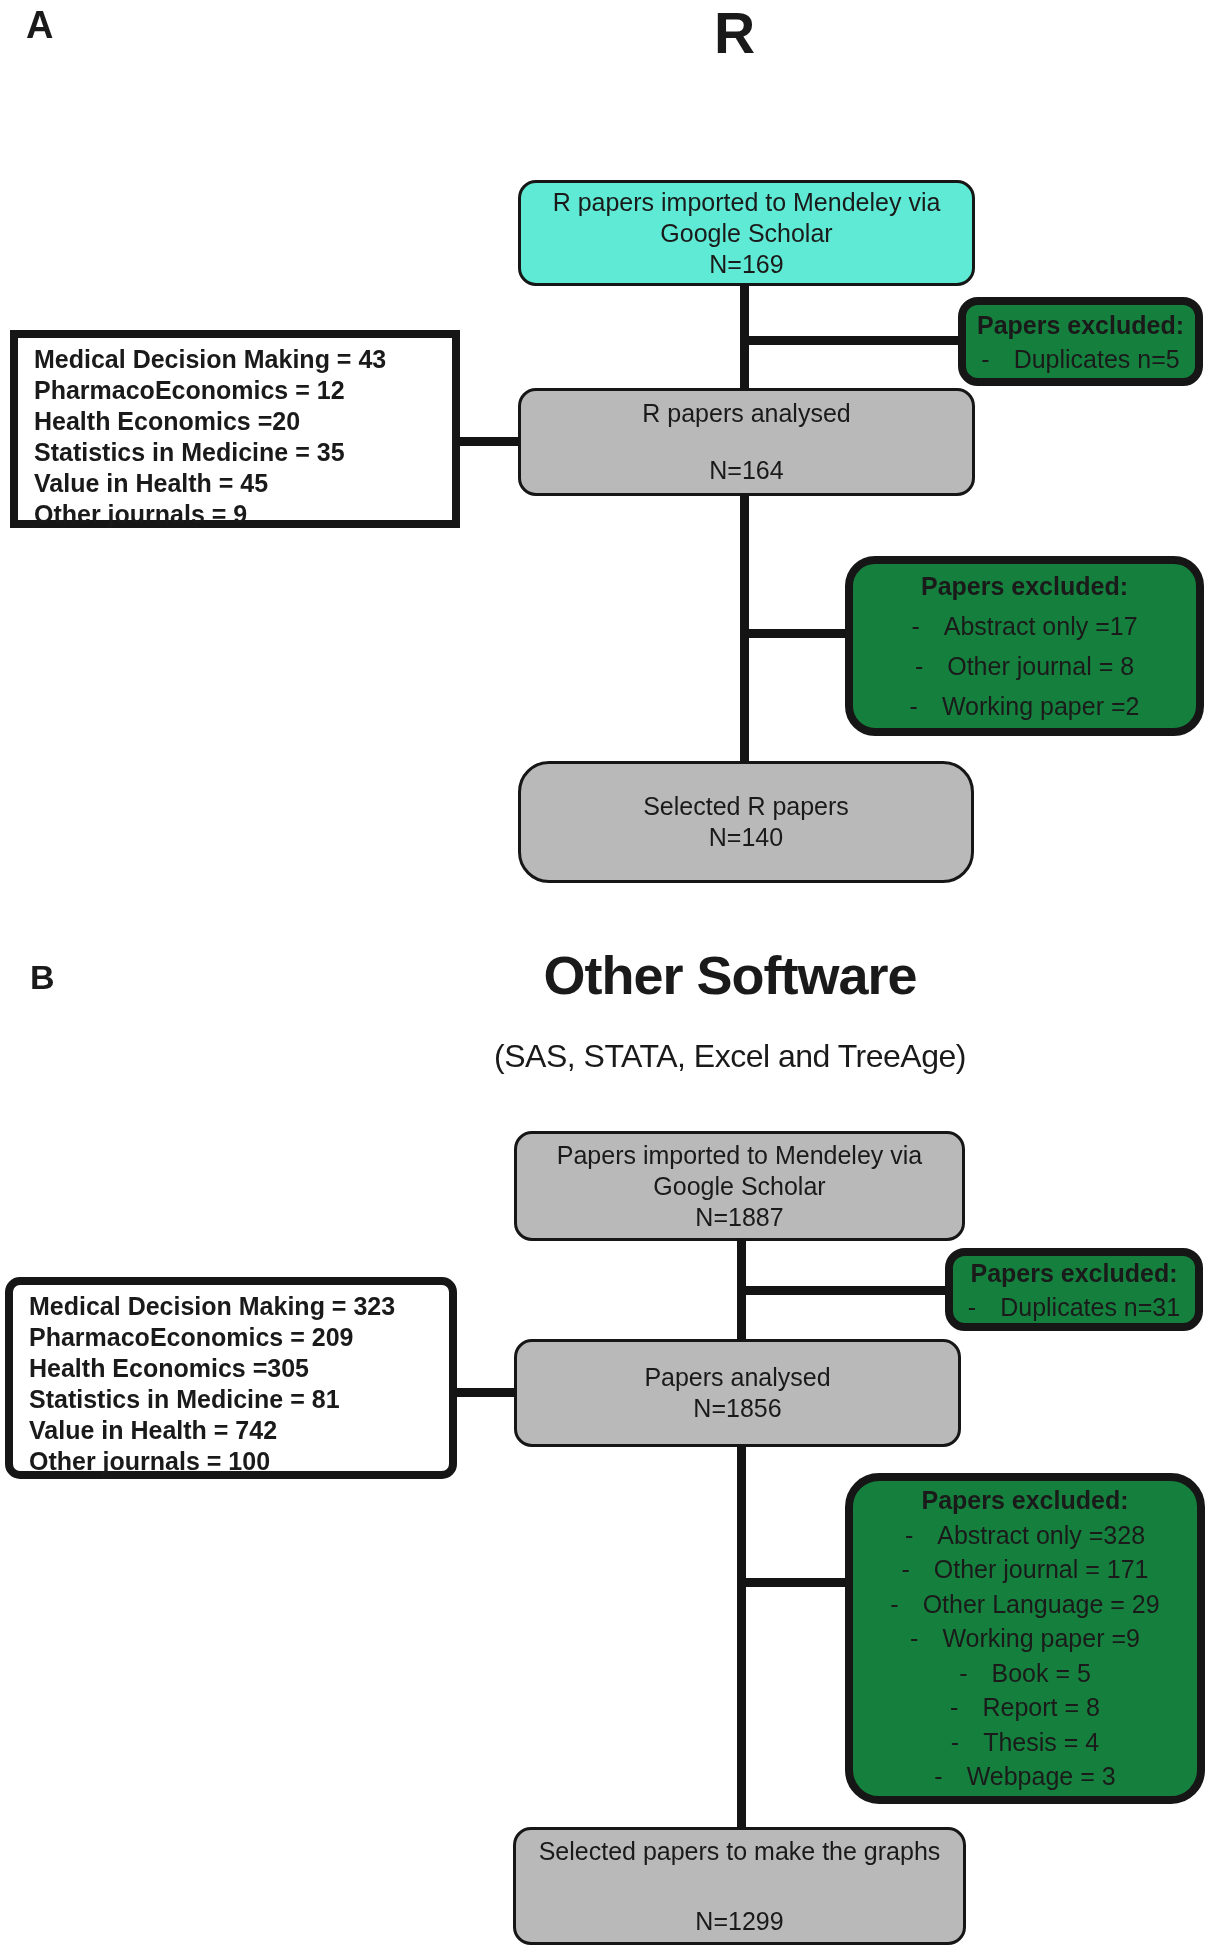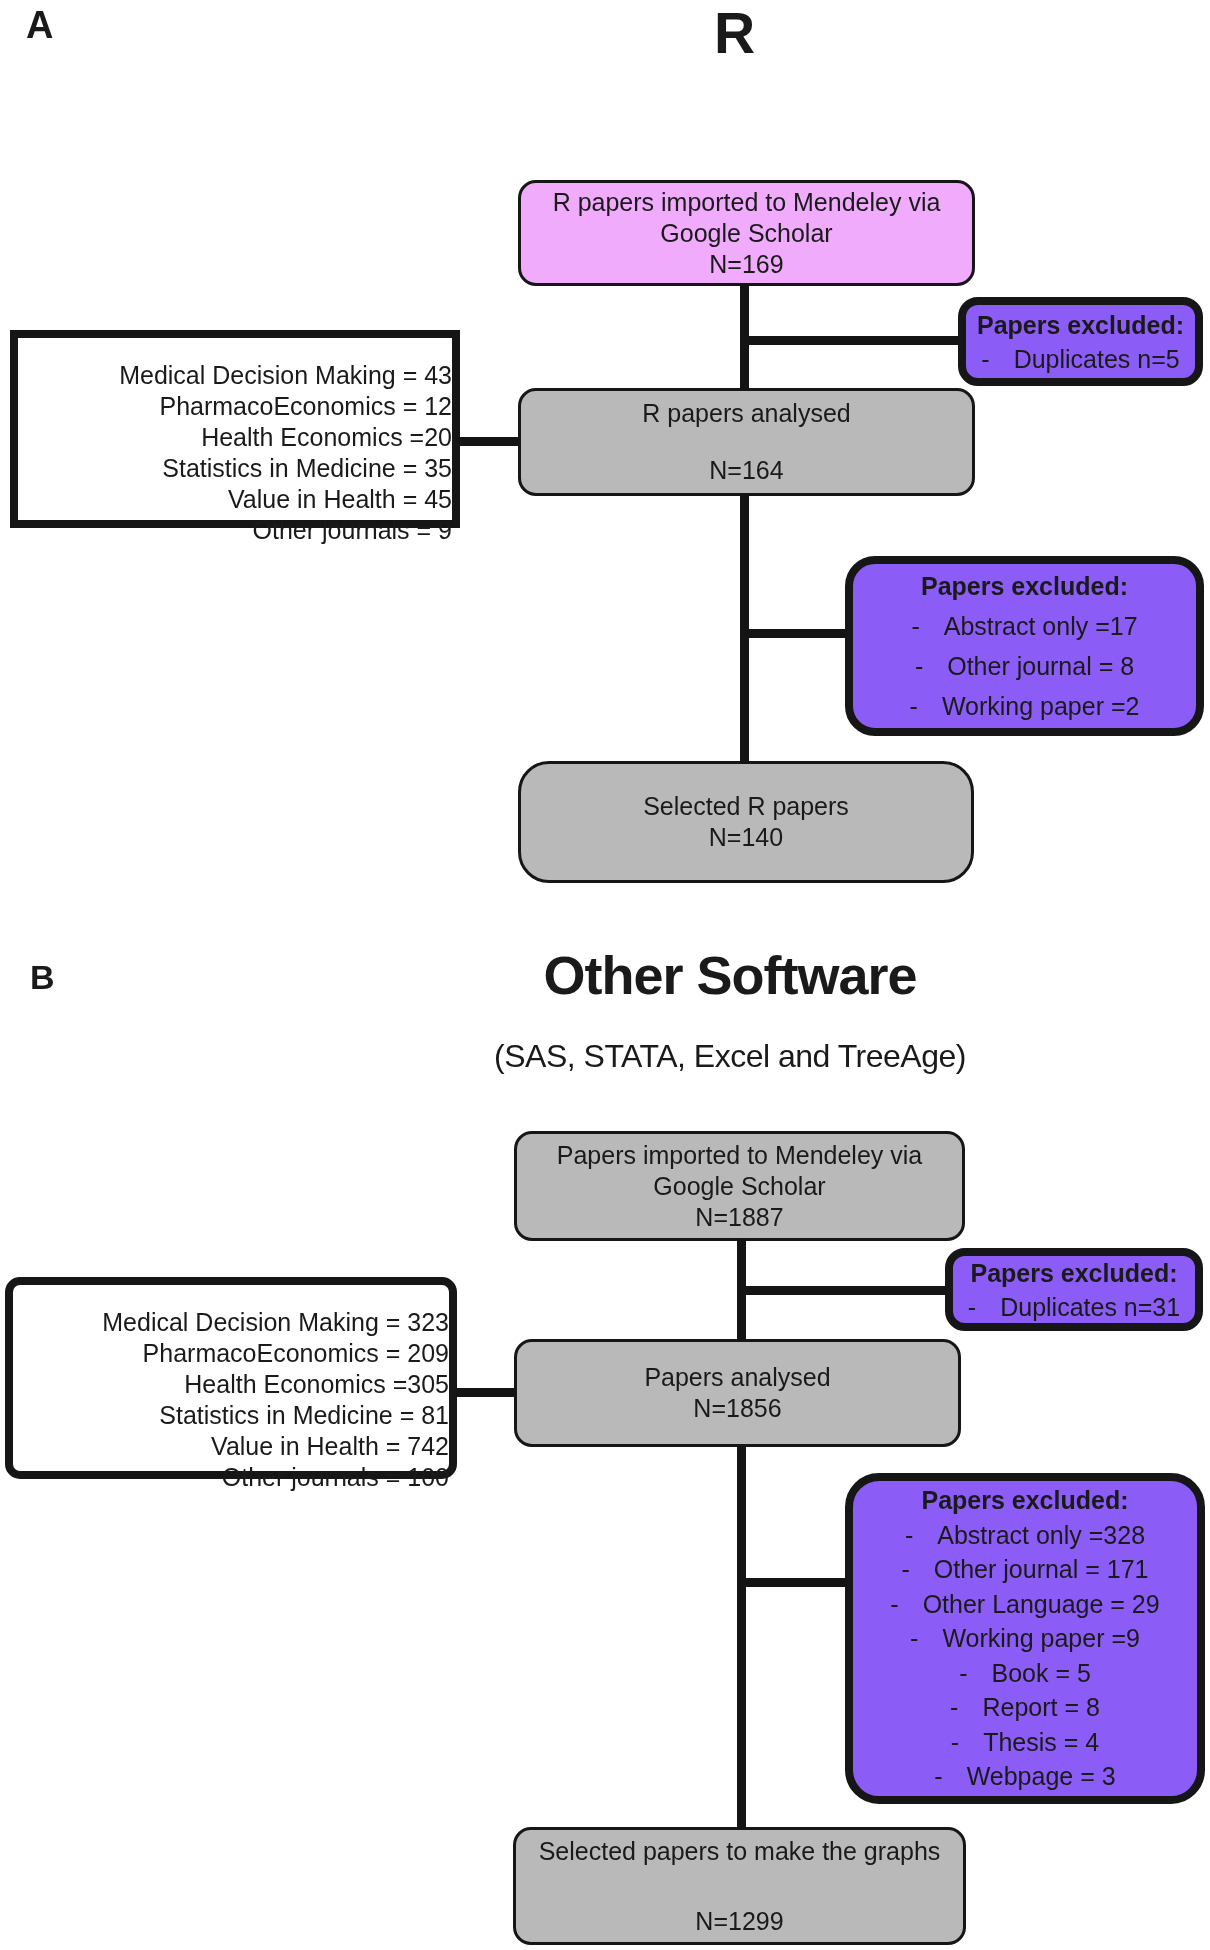--- a/index.html
+++ b/index.html
@@ -12,30 +12,30 @@
   .panel-subtitle { position:absolute; text-align:center; font-weight:400; letter-spacing:-0.5px; }
 
   .graybox {
     position:absolute; box-sizing:border-box;
     background:#b9b9b9; border:3px solid #1f1f1f; border-radius:18px;
     display:flex; flex-direction:column; justify-content:center; align-items:center;
     text-align:center; font-size:25px; line-height:31px;
   }
   .exclbox {
     position:absolute; box-sizing:border-box;
-    background:#8b5cf6; border:8px solid #161616; border-radius:22px;
+    background:#15803d; border:8px solid #161616; border-radius:22px;
     display:flex; flex-direction:column; justify-content:center; align-items:center;
     text-align:center; font-size:25px;
   }
   .excl-header { font-weight:700; }
   .excl-item { display:flex; justify-content:center; gap:24px; }
   .journalbox {
     position:absolute; box-sizing:border-box;
     background:#ffffff; border:8px solid #161616;
-    font-size:25px; line-height:31px; padding:22px 0 0 16px; text-align:right;
+    font-size:25px; line-height:31px; padding:6px 0 0 16px; text-align:left;font-weight:bold;
   }
   .line { position:absolute; background:#141414; }
 
   
   #label-a { left:26px; top:4px; font-size:38px; }
   #title-a { left:534px; top:0px; width:400px; font-size:57px; }
   #box-a-imported { left:518px; top:180px; width:457px; height:106px; }
   #excl-a1 { left:958px; top:297px; width:245px; height:89px; line-height:34px; border-radius:20px; }
   #journals-a { left:10px; top:330px; width:450px; height:198px; }
   #box-a-analysed { left:518px; top:388px; width:457px; height:108px;gap:26px; }
@@ -66,21 +66,21 @@
   #line-b-excl2 { left:741px; top:1578px; width:105px; height:9px; }
 </style>
 </head>
 <body>
 
 <div class="canvas">
 
   <div class="panel-label" id="label-a">A</div>
   <div class="panel-title" id="title-a">R</div>
 
-  <div class="graybox" id="box-a-imported" style="background: #f0abfc; border-color: rgb(22, 22, 22);">
+  <div class="graybox" id="box-a-imported" style="background: #5eead4; border-color: rgb(22, 22, 22);">
     <div>R papers imported to Mendeley via</div>
     <div>Google Scholar</div>
     <div>N=169</div>
   </div>
 
   <div class="exclbox" id="excl-a1" style="border-color: rgb(22, 22, 22);">
     <div class="excl-header">Papers excluded:</div>
     <div class="excl-item">
       <span>-</span>
       <span>Duplicates n=5</span>

